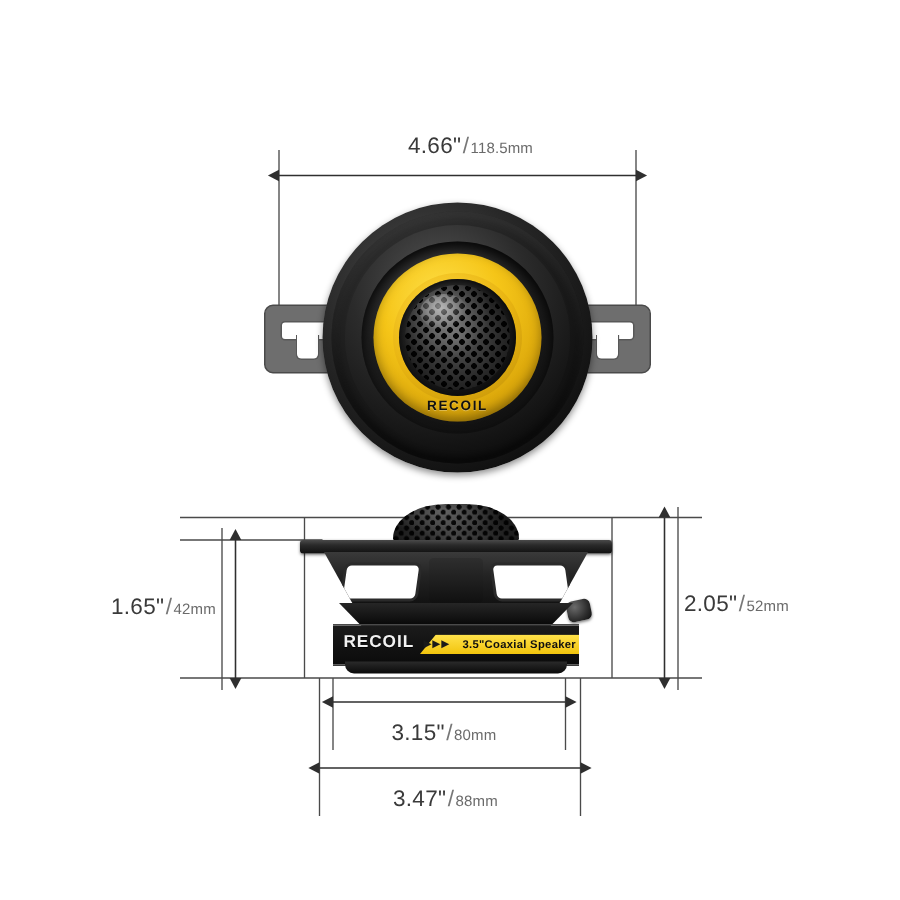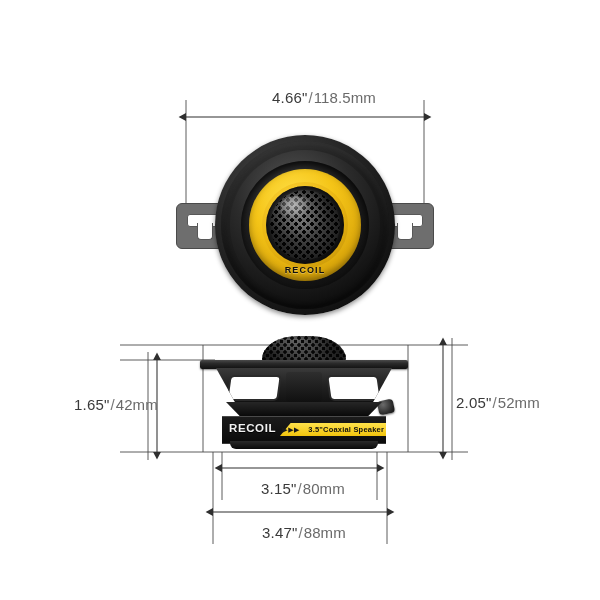--- a/index.html
+++ b/index.html
@@ -32,21 +32,21 @@
     font-size: 15px;
     letter-spacing: 0.2px;
     color: #3a3a3a;
   }
   .dim-slash {
     font-size: 15px;
     color: #777;
     padding: 0 1px;
   }
   .dim-mm {
-    font-size: 15px;
+    font-size: 10px;
     color: #6a6a6a;
     letter-spacing: 0.1px;
     text-align: right;
   }
 
   
   #vector {
     position: absolute;
     left: 0; top: 0;
     width: 600px; height: 600px;

